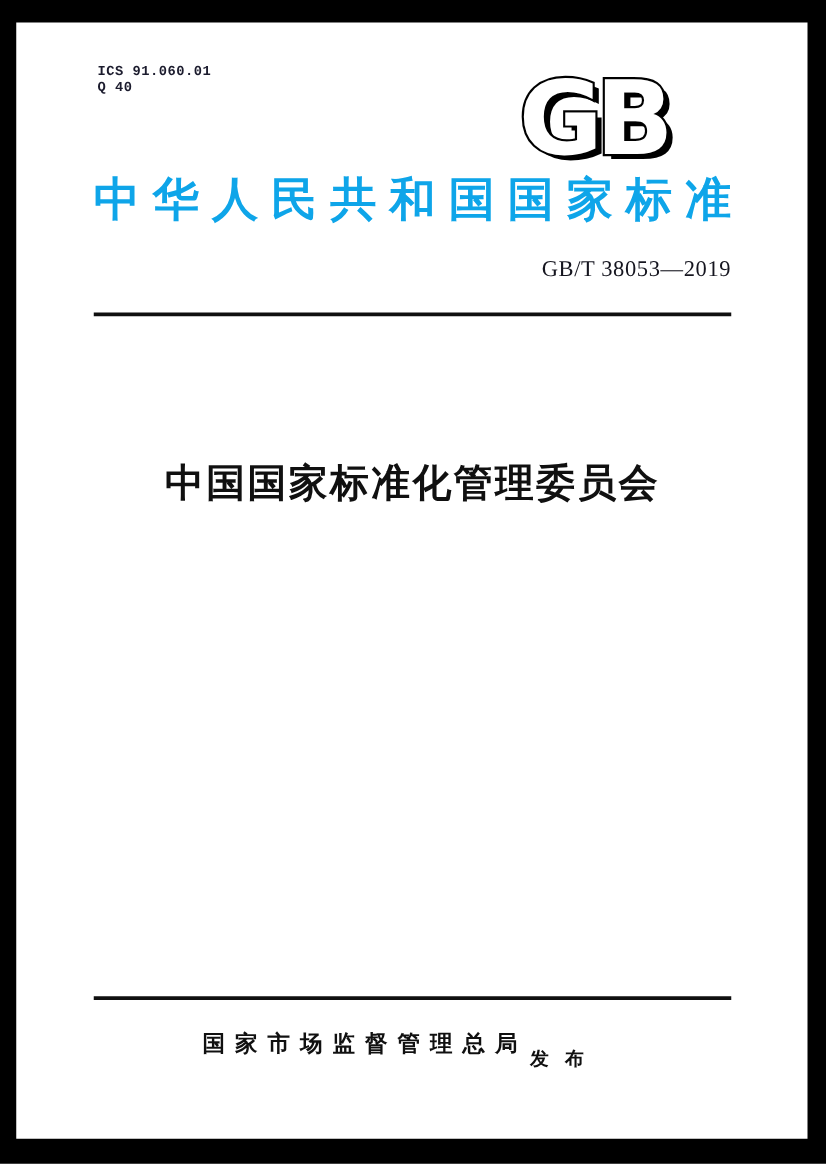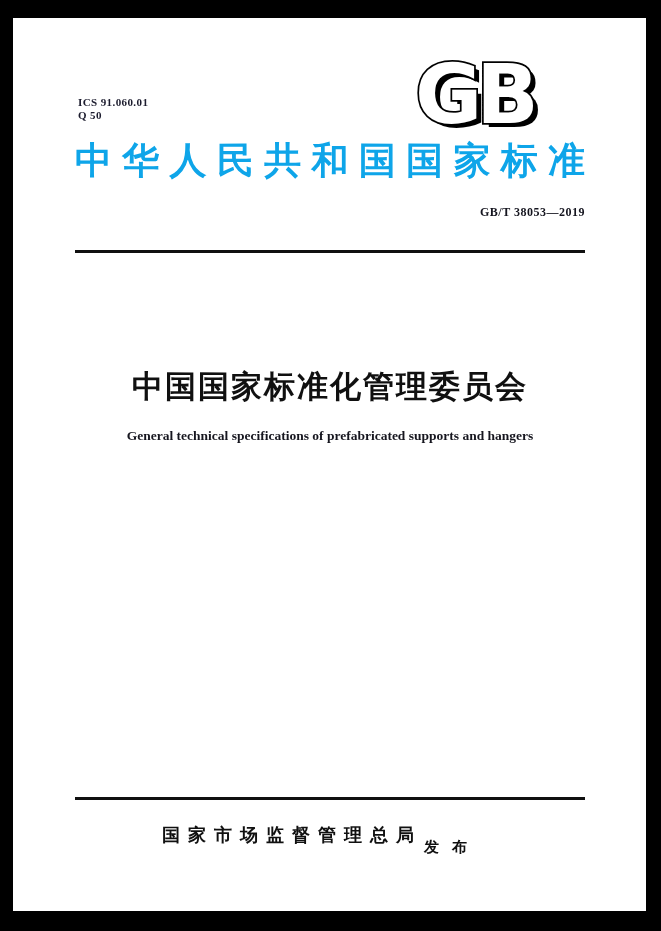--- a/index.html
+++ b/index.html
@@ -13,44 +13,43 @@
   .page{
     position:absolute;left:0;top:0;width:661px;height:931px;
   }
   .sheet{
     position:absolute;left:13px;top:18px;width:633px;height:893px;
     background:#ffffff;
   }
   .abs{position:absolute;}
   .ics-block{
     left:78px;top:52px;
-    font-family:Liberation Serif, serif;
+    font-family:Liberation Mono, monospace;
     font-weight:bold;
     font-size:11px;line-height:13px;
     color:#1c1c2e;
     letter-spacing:.4px;
-    margin-top:44px;
   }
   .gb-logo{
     left:414px;top:54px;width:176px;height:80px;
   }
   .national-title{
     left:75px;top:139px;width:510px;
     font-family:"Liberation Serif", serif;
     font-weight:bold;
     font-size:37px;line-height:44px;
     color:#0ea5e9;
     text-align:justify;
     text-align-last:justify;
   }
   .std-number{
     right:76px;top:205px;
     font-family:"Liberation Serif", serif;
-    font-weight:bold;
-    font-size:12px;
+    font-weight:normal;
+    font-size:18px;
     color:#15151f;
     letter-spacing:.5px;
   }
   .rule{
     left:75px;width:510px;height:3px;background:#101010;
   }
   .rule-top{top:250px;}
   .rule-bottom{top:797px;}
   .doc-title{
     left:75px;top:366px;width:510px;
@@ -112,37 +111,36 @@
   }
 </style>
 </head>
 <body>
 
 <div class="page">
   <div class="sheet"></div>
 
   <div class="abs ics-block">
     <div>ICS 91.060.01</div>
-    <div>Q 50</div>
+    <div>Q 40</div>
   </div>
 
   <svg class="abs gb-logo" viewBox="0 0 176 80" xmlns="http://www.w3.org/2000/svg" aria-hidden="true">
     <text class="logo-shadow" x="6" y="73" font-size="82" letter-spacing="-6">GB</text>
     <text class="logo-front" x="1" y="69" font-size="82" letter-spacing="-6">GB</text>
   </svg>
 
   <div class="abs national-title">中华人民共和国国家标准</div>
 
   <div class="abs std-number">GB/T 38053—2019</div>
 
   <div class="abs rule rule-top"></div>
 
   <div class="abs doc-title">中国国家标准化管理委员会</div>
 
-  <div class="abs doc-title-en">General technical specifications of prefabricated supports and hangers</div>
 
 
   <div class="abs rule rule-bottom"></div>
 
   <div class="abs issuer-block">
     <div class="issuer-line">国家市场监督管理总局</div>
   </div>
 
   <div class="abs issue-label">发布</div>
 </div>

